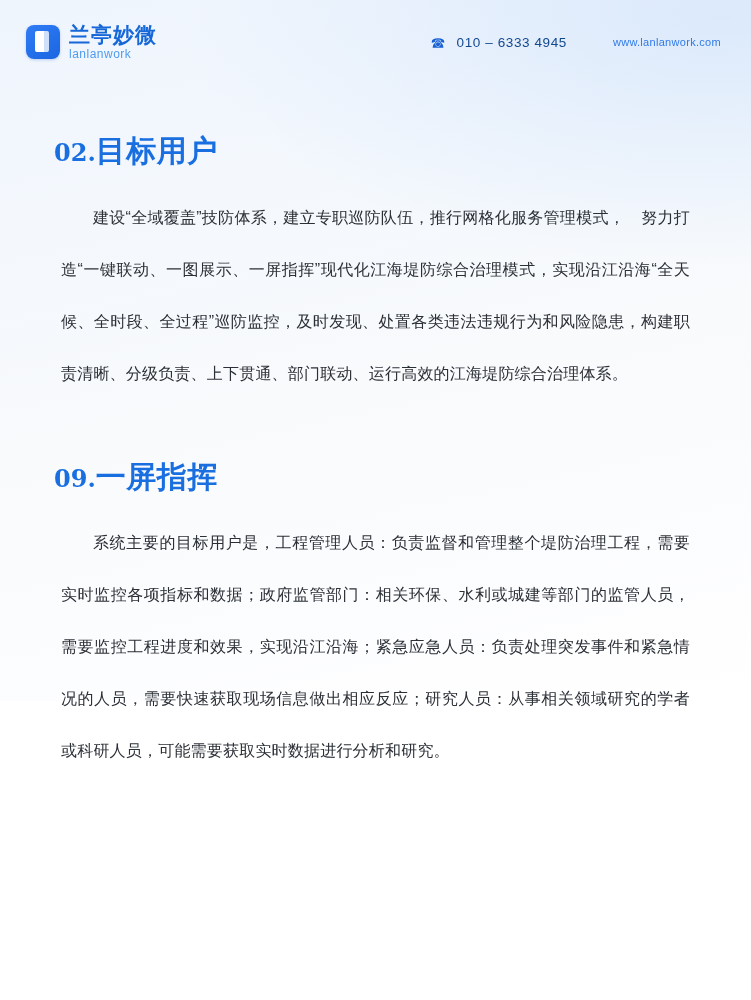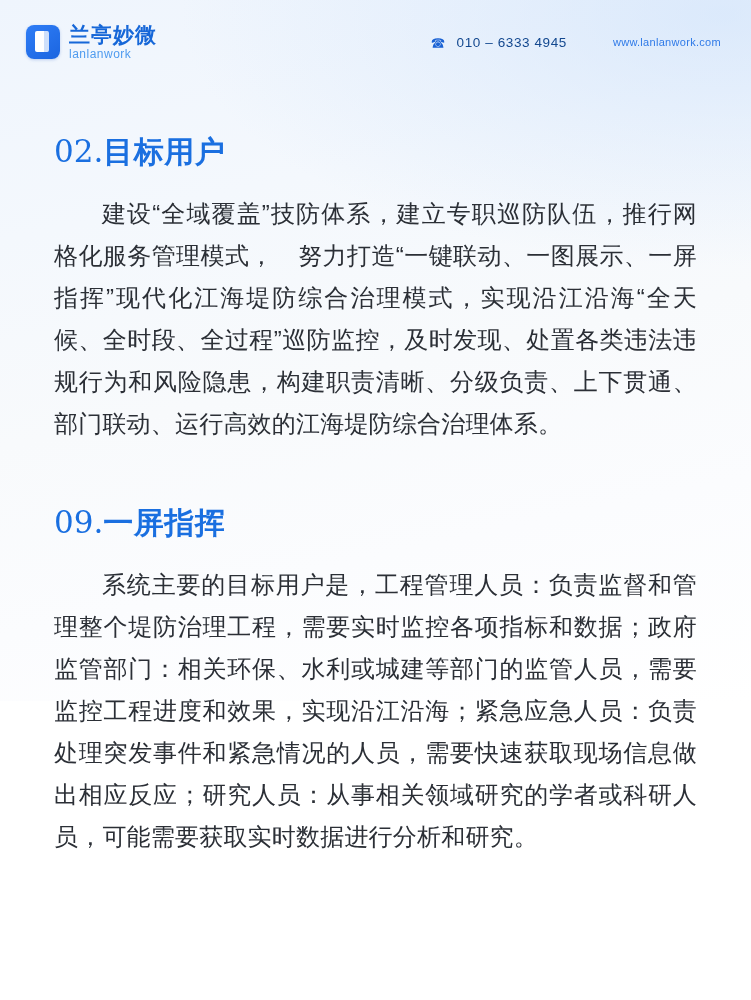--- a/index.html
+++ b/index.html
@@ -129,31 +129,31 @@
   .section-title {
     font-size: 30px;
     font-weight: bold;
     color: #1a6fe0;
     letter-spacing: 0.5px;
     margin: 0 0 22px 0;
     line-height: 1.25;
   }
   .section-title .num {
     font-family: "DejaVu Serif", serif;
-    font-weight: normal;
-    font-size: 31px;
+    font-weight: bold;
+    font-size: 24px;
     letter-spacing: 0px;
   }
   .paragraph {
-    font-size: 24px;
-    line-height: 42px;
+    font-size: 16px;
+    line-height: 52px;
     color: #2b2f36;
     text-align: justify;
     text-indent: 2em;
-    margin: 0;
+    margin: 7px;
     letter-spacing: 0.2px;
   }
 </style>
 </head>
 <body>
 
 <div class="page">
 
   <div class="header">
 

